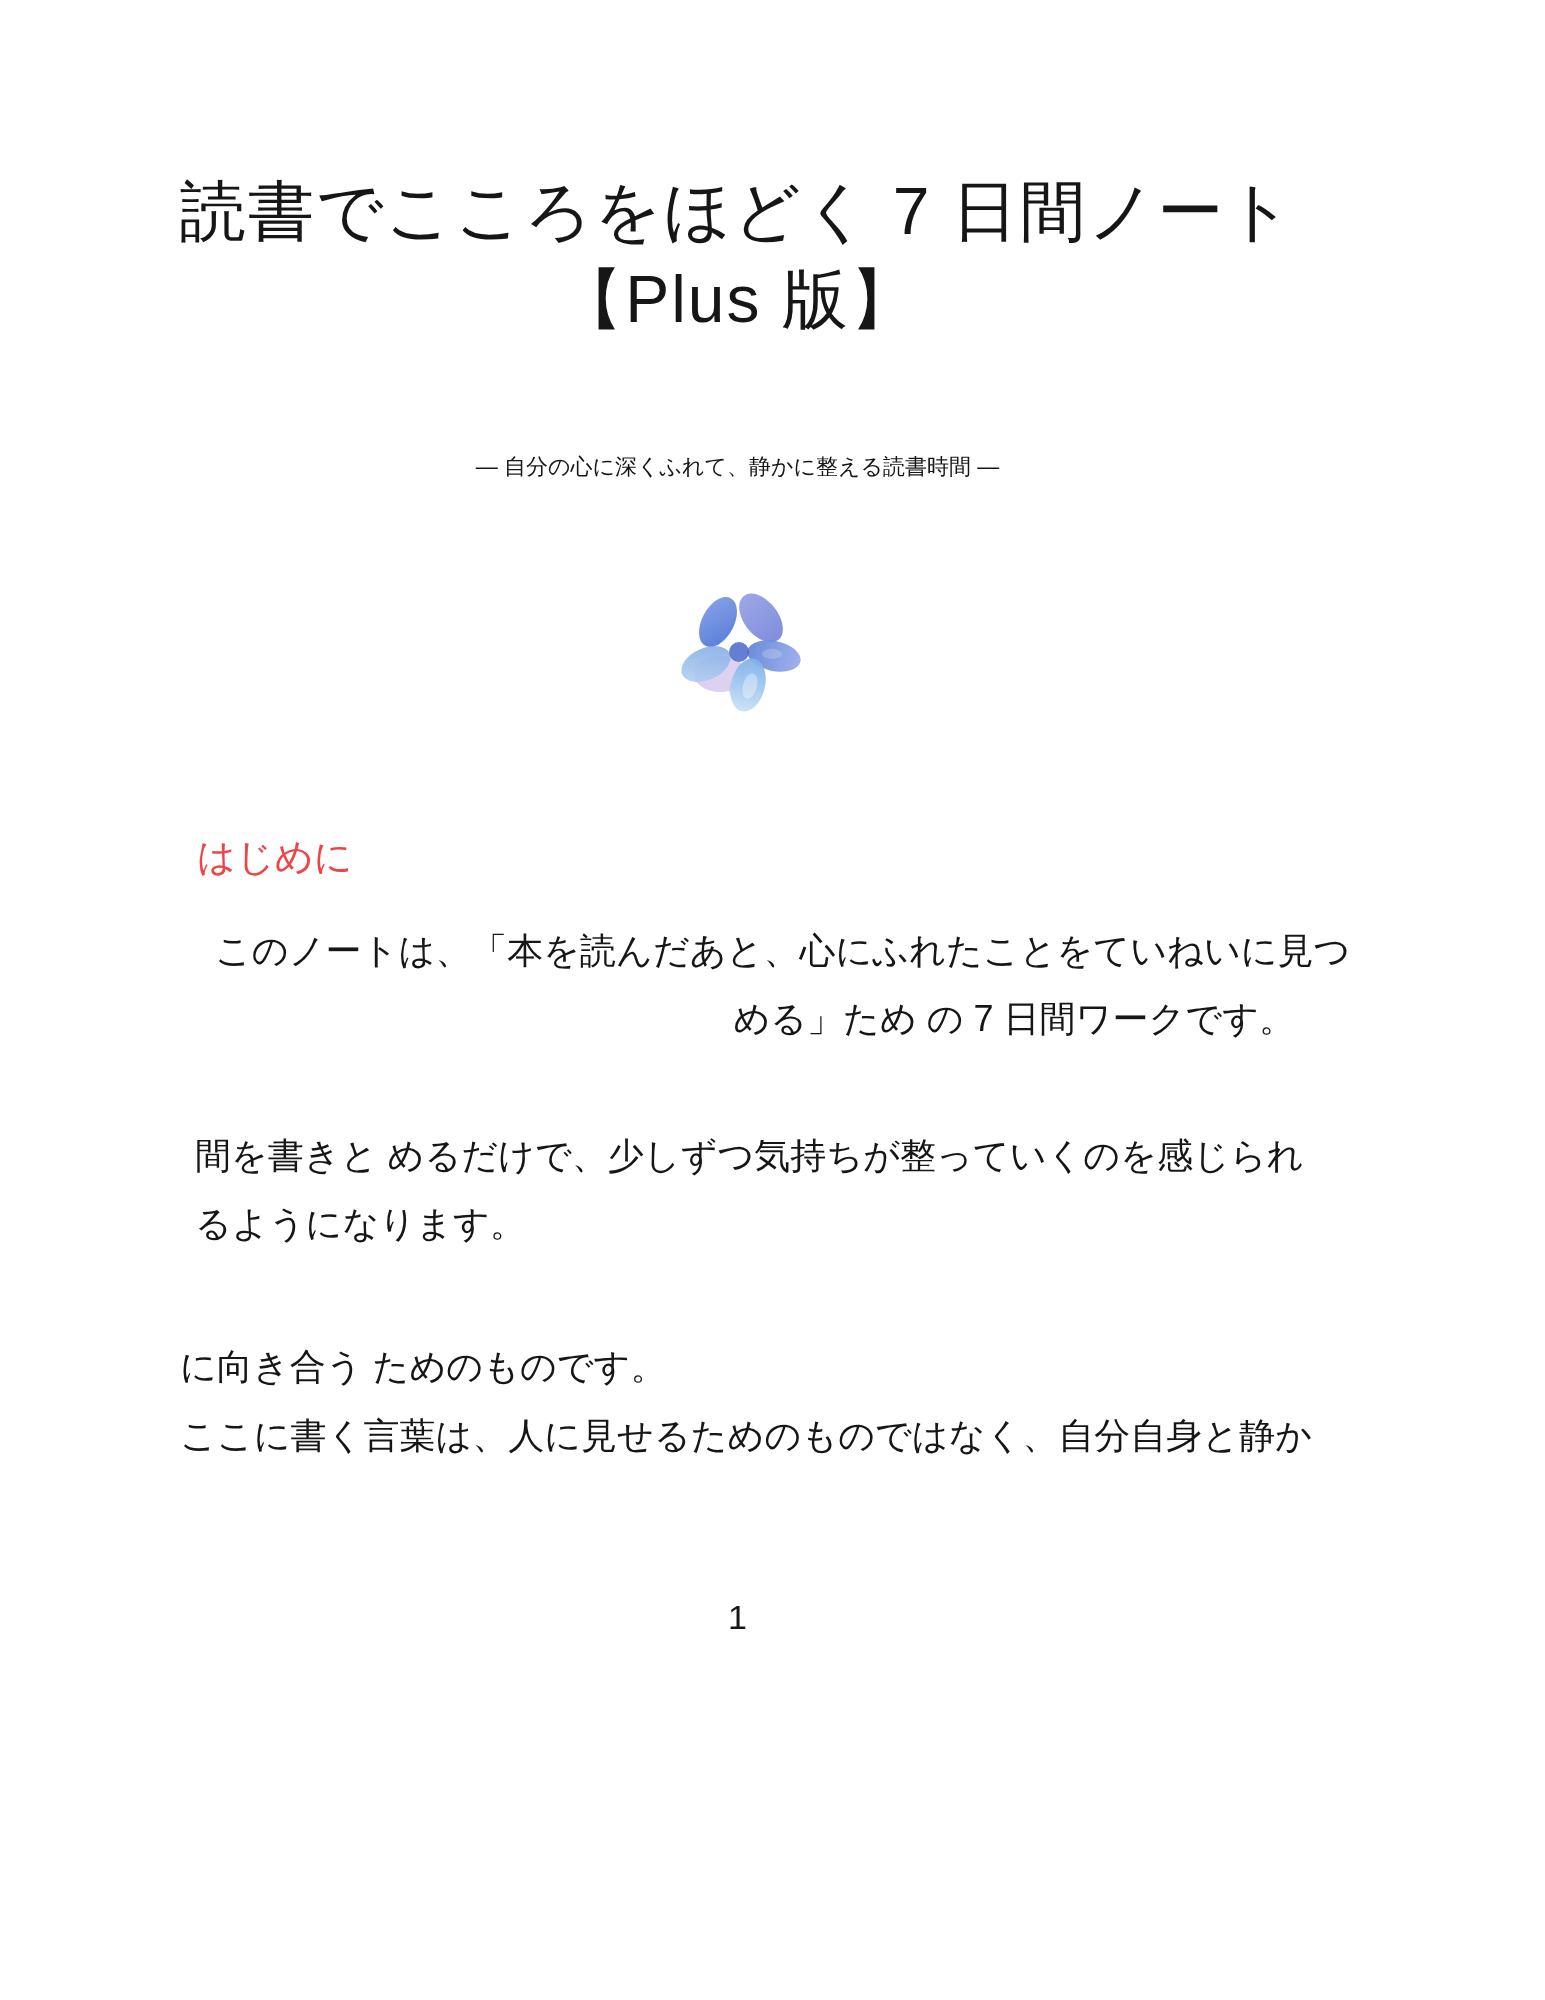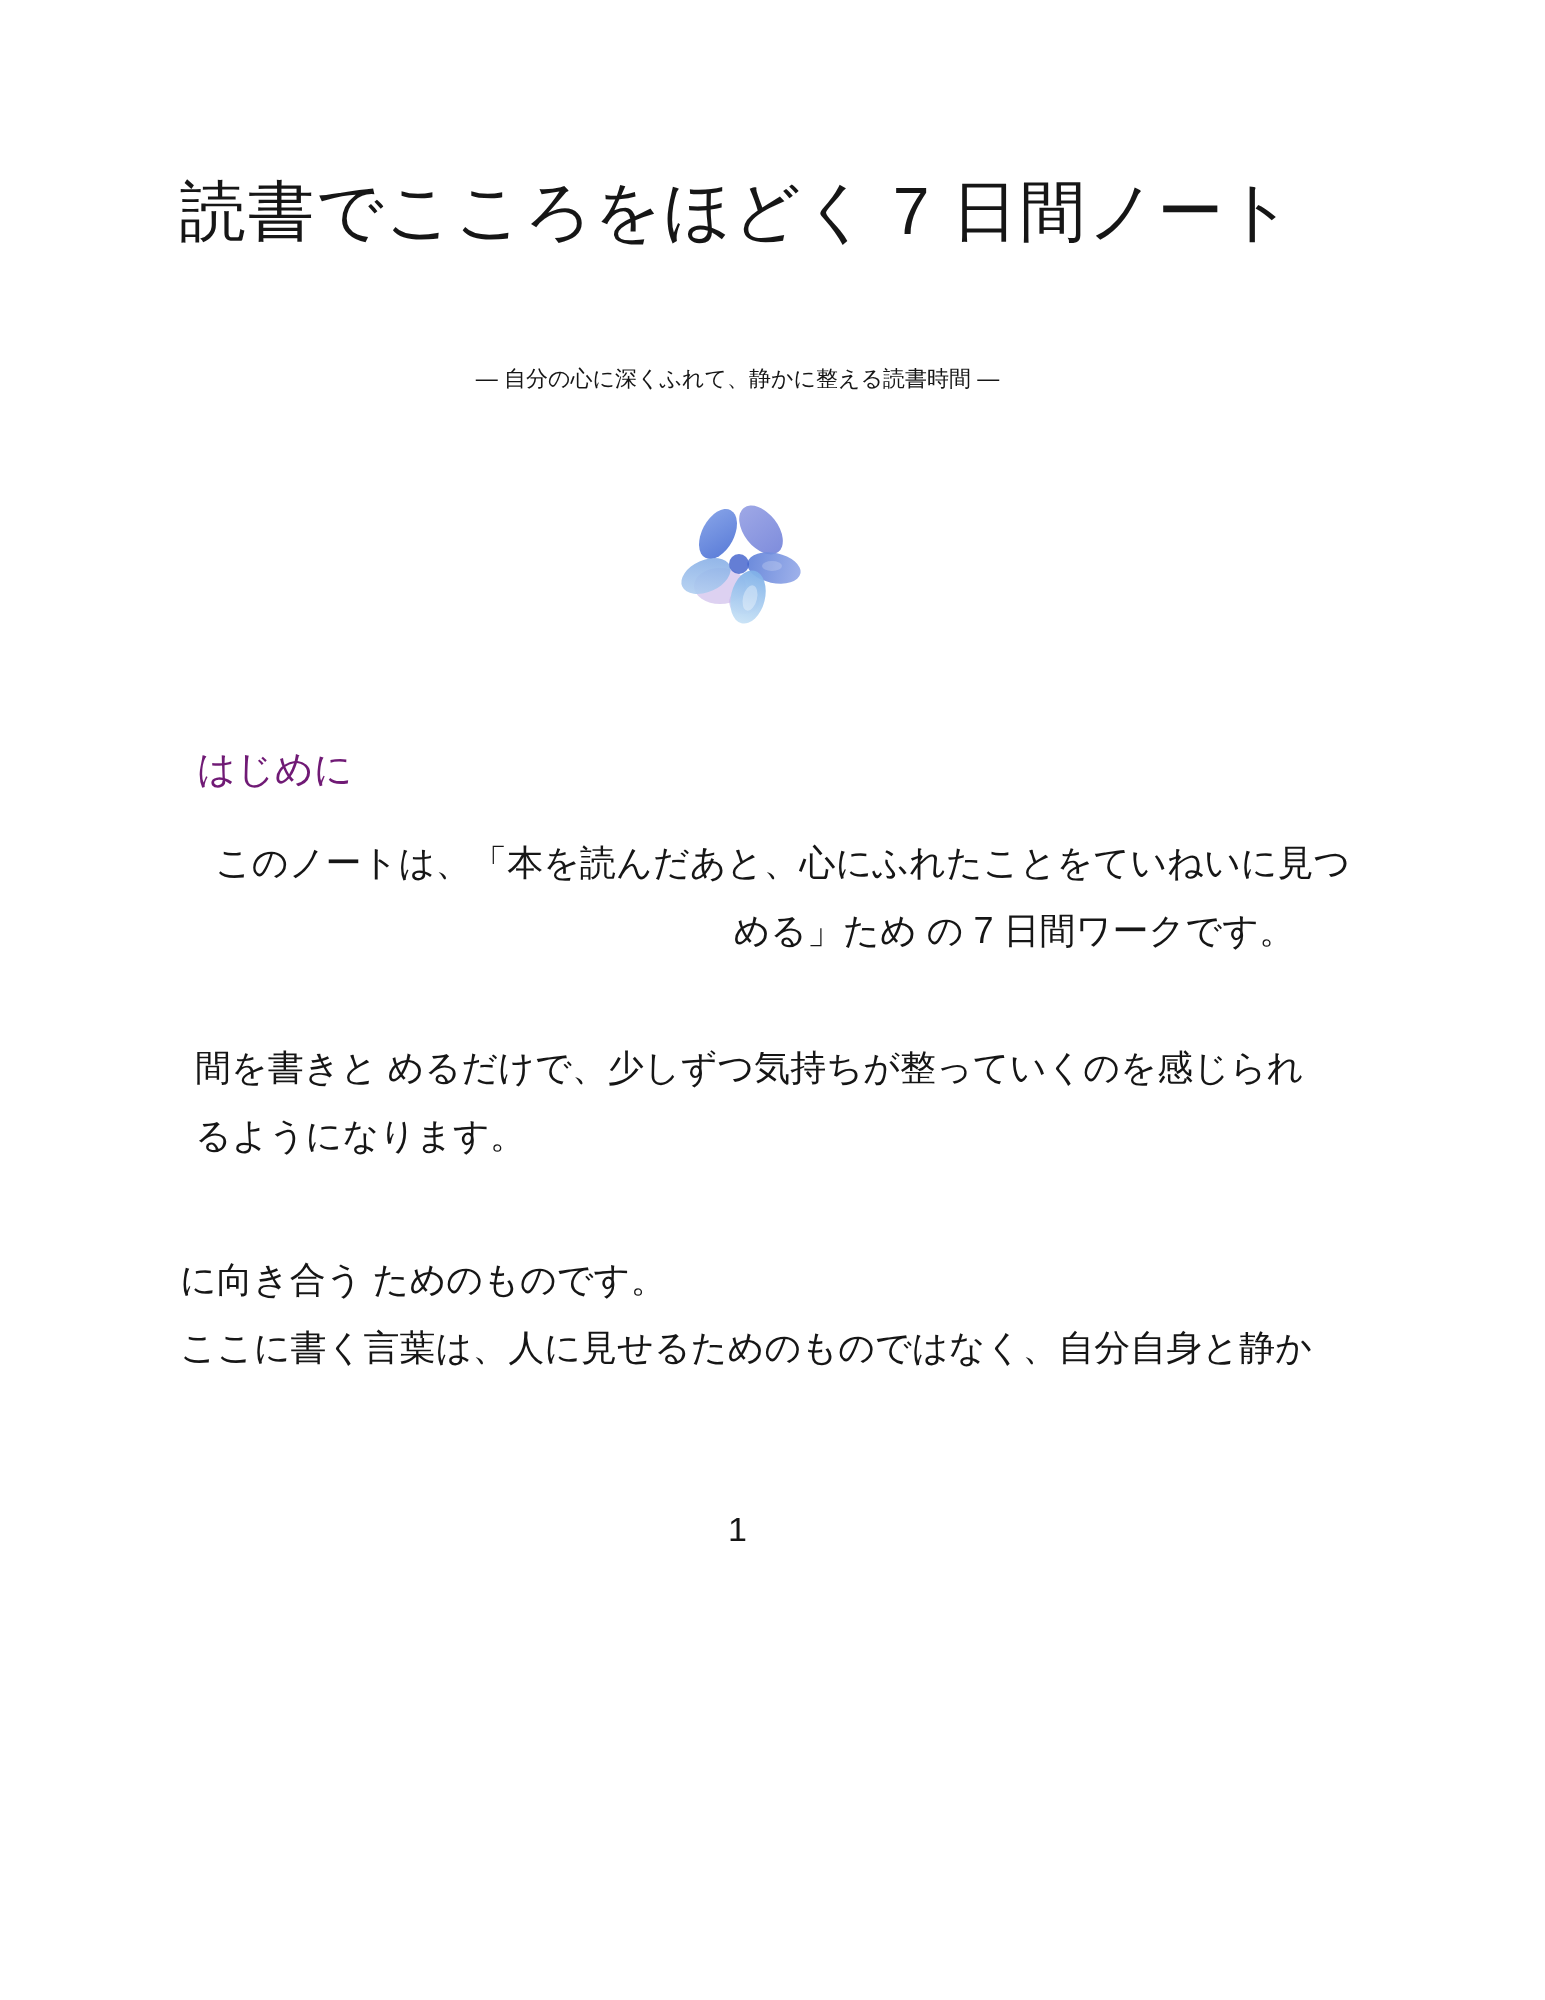--- a/index.html
+++ b/index.html
@@ -39,21 +39,21 @@
     text-align: center;
     line-height: 0;
   }
   .flower-wrap svg { display: inline-block; }
   .section-heading {
     margin-top: 109px;
     margin-left: 17px;
     font-size: 38px;
     line-height: 1.4;
     font-weight: 400;
-    color: #701a75;
+    color: #ef4444;
   }
   .para { font-size: 36px; line-height: 1.9; }
   .pline { white-space: nowrap; }
   .para.p1 { margin-top: 33px;  margin-left: 35px; text-align: right; }
   .para.p2 { margin-top: 68px;  margin-left: 15px; }
   .para.p3 { margin-top: 75px;  margin-left: 0px;  }
   .para.p4 { margin-top: 80px;  margin-left: 6px; line-height: 1.4; }
   .page-number {
     margin-top: 127px;
     font-size: 34px;
@@ -62,20 +62,21 @@
   }
 </style>
 </head>
 <body>
 
 <div class="page">
   <div class="content">
 
     <h1 class="title">
       <span class="title-line">読書でこころをほどく 7 日間ノート</span>
+      <span class="title-line">【Plus 版】</span>
     </h1>
 
     <div class="subtitle">― 自分の心に深くふれて、静かに整える読書時間 ―</div>
 
     <div class="flower-wrap">
       <svg width="140" height="140" viewBox="0 0 140 140" aria-hidden="true">
         <defs>
           <linearGradient id="gp1" x1="0" y1="0" x2="1" y2="1">
             <stop offset="0" stop-color="#7d9ce6"></stop>
               <stop offset="1" stop-color="#4a6fd4"></stop>

